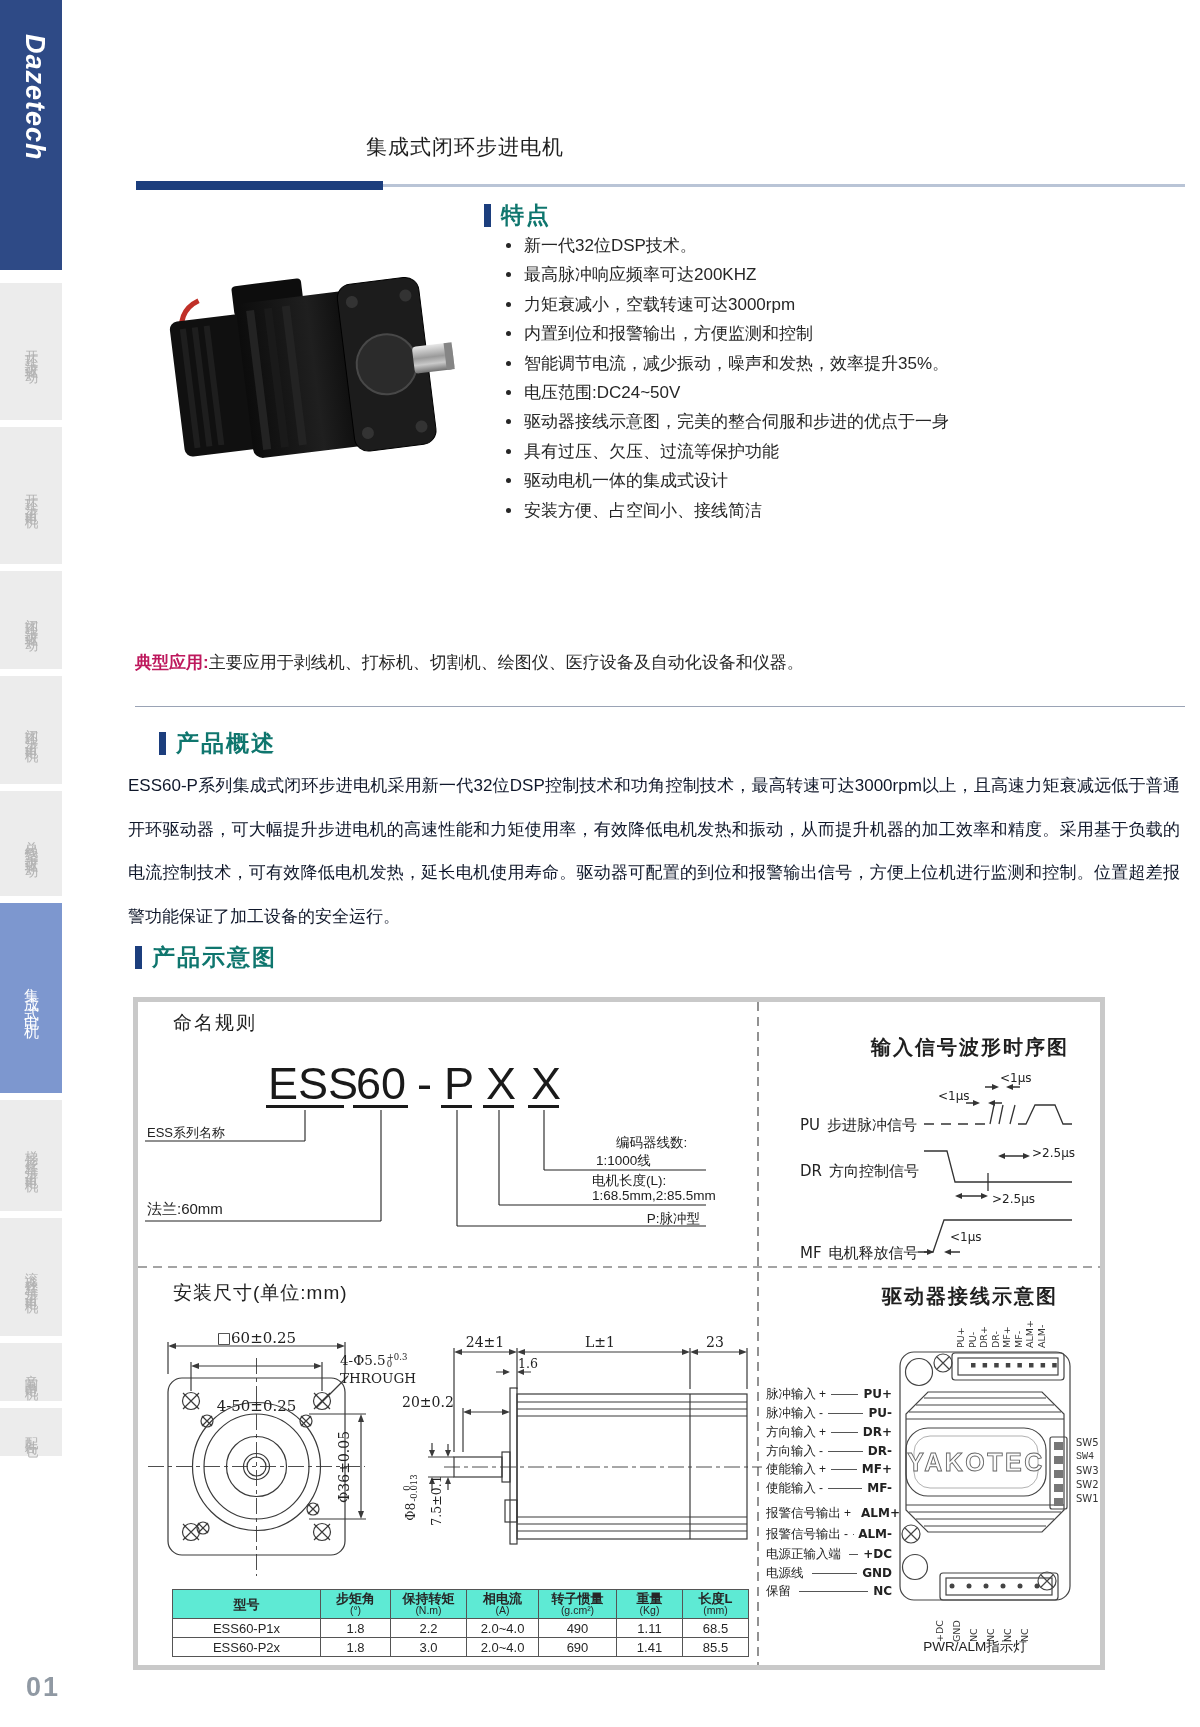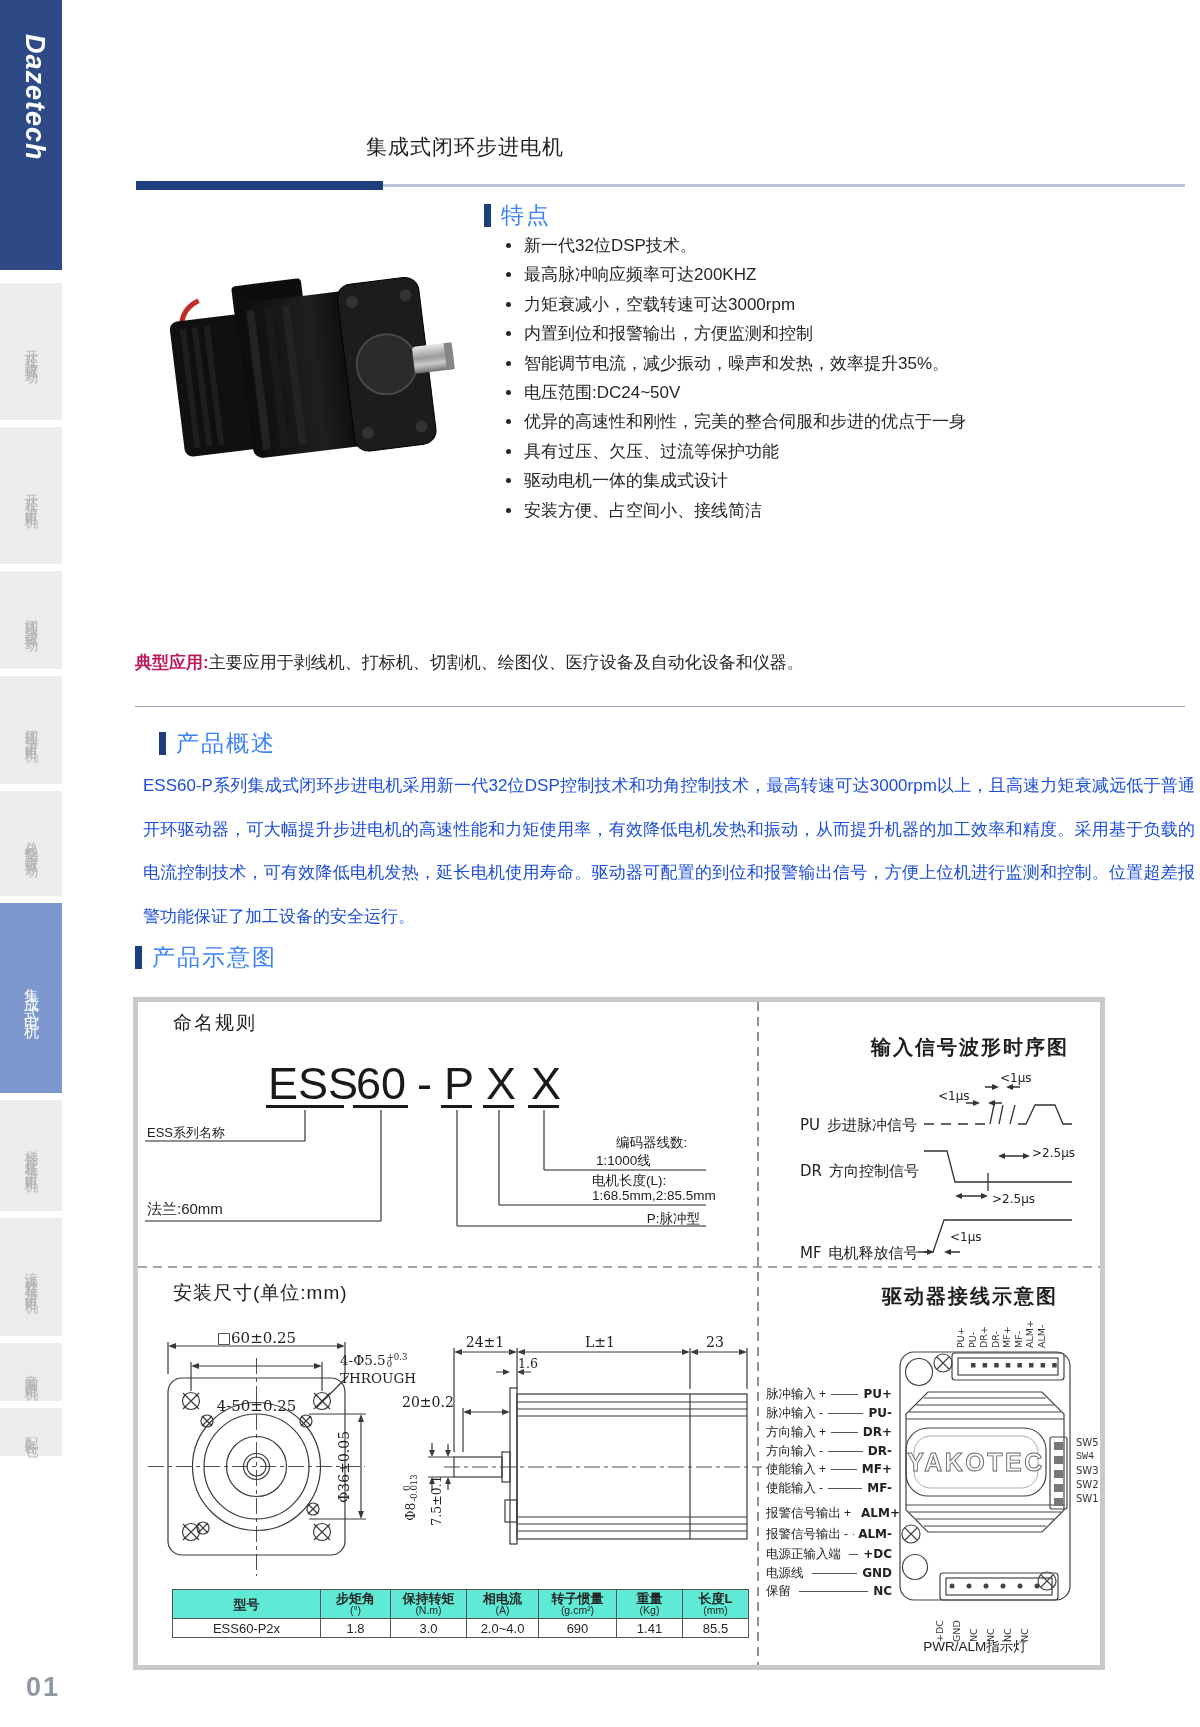--- a/index.html
+++ b/index.html
@@ -17,41 +17,41 @@
   .side-item span{writing-mode:vertical-rl;text-orientation:upright;letter-spacing:4px;
                   font-size:13.5px;color:#b3b3b3;}
   .side-item.active{background:#7d97cf;}
   .side-item.active span{color:#fff;font-size:15px;letter-spacing:9px;}
   .page-num{position:absolute;left:26px;top:1672px;font-size:27px;font-weight:600;
             color:#9099a3;letter-spacing:2px;}
 
   
   .sec-h{position:absolute;display:flex;align-items:center;}
   .sec-h .bar{width:7px;height:23px;background:#1c3e7d;margin-right:10px;}
-  .sec-h .txt{font-size:23px;font-weight:normal;color:#3b82f6;letter-spacing:2px;}
+  .sec-h .txt{font-size:23px;font-weight:bold;color:#0f766e;letter-spacing:2px;}
 
   
   .model-title{position:absolute;left:135px;top:104px;font-size:46px;font-weight:bold;
                color:#1c3e7d;letter-spacing:.5px;}
   .model-sub{position:absolute;left:366px;top:133px;font-size:21px;color:#1f1f1f;letter-spacing:1px;}
   .rule-dark{position:absolute;left:136px;top:181px;width:247px;height:9px;background:#1c3e7d;}
   .rule-light{position:absolute;left:383px;top:184px;width:802px;height:3px;background:#b9c4d6;}
 
   
   .feat-list{position:absolute;left:504px;top:237px;margin:0;padding:0;list-style:none;}
   .feat-list li{position:relative;padding-left:20px;font-size:17px;line-height:17px;
                 margin-bottom:12.4px;color:#262626;white-space:nowrap;}
   .feat-list li::before{content:"";position:absolute;left:2px;top:6px;width:5px;height:5px;
                         border-radius:50%;background:#262626;}
 
   .typical{position:absolute;left:135px;top:651px;font-size:17px;color:#262626;}
   .typical b{font-weight:bold;color:#be185d;}
   .divider{position:absolute;left:135px;top:706px;width:1050px;height:1px;background:#9aa3b5;}
-  .overview-p{position:absolute;left:143px;top:764px;width:1052px;font-size:17px;
-              line-height:43.5px;text-align:justify;color:#1d4ed8;}
+  .overview-p{position:absolute;left:128px;top:764px;width:1052px;font-size:17px;
+              line-height:43.5px;text-align:justify;color:#0f172a;}
 
   
   .big-box{position:absolute;left:133px;top:997px;width:972px;height:673px;
            border:5px solid #c9c9c9;box-sizing:border-box;background:#fff;}
   .box-svg{position:absolute;left:138px;top:1002px;}
 
   .zh-s{font-size:13.5px;color:#222;}
   .dim{font-family:"DejaVu Serif","Liberation Serif",serif;color:#222;}
   .rot{transform:rotate(-90deg);}
   .tolstack{display:inline-block;vertical-align:-2px;line-height:7px;font-size:8.5px;margin-left:1px;}
@@ -173,21 +173,21 @@
     <span class="bar"></span>
     <span class="txt">特点</span>
   </div>
   <ul class="feat-list">
     <li>新一代32位DSP技术。</li>
     <li>最高脉冲响应频率可达200KHZ</li>
     <li>力矩衰减小，空载转速可达3000rpm</li>
     <li>内置到位和报警输出，方便监测和控制</li>
     <li>智能调节电流，减少振动，噪声和发热，效率提升35%。</li>
     <li>电压范围:DC24~50V</li>
-    <li>优异的高速性和刚性，完美的整合伺服和步进的优点于一身</li>
+    <li>驱动器接线示意图，完美的整合伺服和步进的优点于一身</li>
     <li>具有过压、欠压、过流等保护功能</li>
     <li>驱动电机一体的集成式设计</li>
     <li>安装方便、占空间小、接线简洁</li>
   </ul>
 
   <div class="typical">
     <b>典型应用:</b><span>主要应用于剥线机、打标机、切割机、绘图仪、医疗设备及自动化设备和仪器。</span>
   </div>
   <div class="divider"></div>
   <div class="sec-h" style="left:135px;top:728px;padding-left:24px;">
@@ -437,20 +437,29 @@
           <tr>
         <th><span>型号</span><span class="unit"></span></th>
         <th><span>步矩角</span><span class="unit">(°)</span></th>
         <th><span>保持转矩</span><span class="unit">(N.m)</span></th>
         <th><span>相电流</span><span class="unit">(A)</span></th>
         <th><span>转子惯量</span><span class="unit">(g.cm²)</span></th>
         <th><span>重量</span><span class="unit">(Kg)</span></th>
         <th><span>长度L</span><span class="unit">(mm)</span></th>
       </tr>
       <tr>
+        <td>ESS60-P1x</td>
+            <td>1.8</td>
+        <td>2.2</td>
+            <td>2.0~4.0</td>
+        <td>490</td>
+            <td>1.11</td>
+        <td>68.5</td>
+      </tr>
+      <tr>
         <td>ESS60-P2x</td>
             <td>1.8</td>
         <td>3.0</td>
             <td>2.0~4.0</td>
         <td>690</td>
             <td>1.41</td>
         <td>85.5</td>
       </tr>
     </tbody>
       </table>

